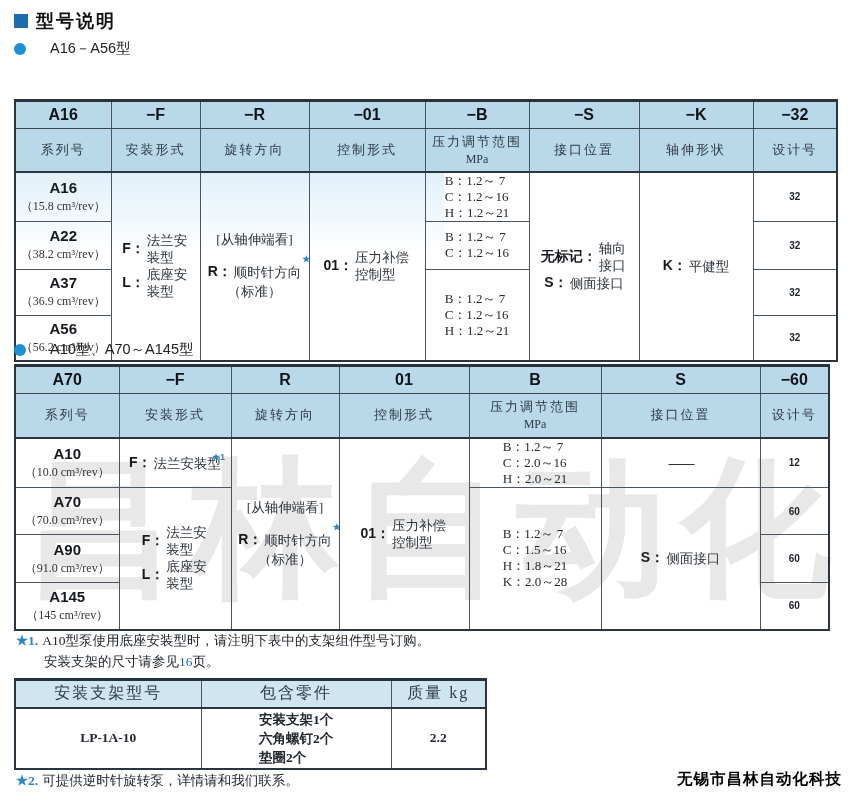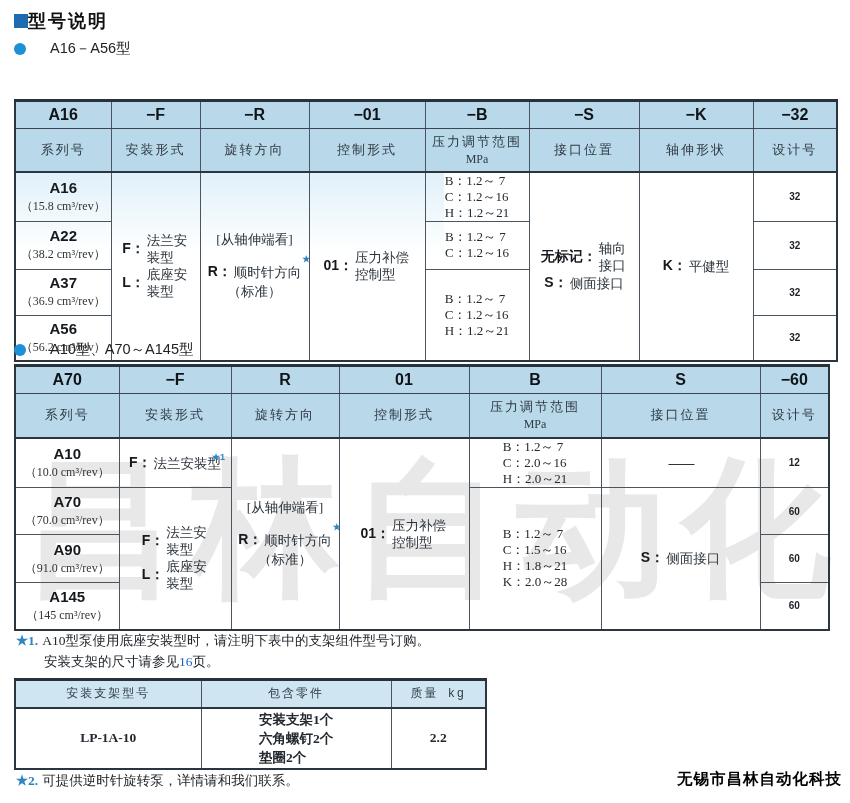--- a/index.html
+++ b/index.html
@@ -8,21 +8,21 @@
   
   .wm{position:absolute;z-index:0;white-space:nowrap;pointer-events:none;font-weight:bold;}
   #wm-latin{left:60px;top:205px;font-size:178px;letter-spacing:6px;
             color:rgba(150,203,234,0.50);font-family:"DejaVu Sans",sans-serif;}
   #wm-cjk{left:25px;top:430px;font-size:150px;letter-spacing:14px;
           color:rgba(110,110,110,0.16);font-family:"Liberation Sans",sans-serif;}
   #wash1{position:absolute;z-index:0;left:14px;top:138px;width:430px;height:115px;
          background:linear-gradient(180deg,rgba(150,205,235,.42),rgba(150,205,235,0));}
   
   .content{position:absolute;inset:0;z-index:1;}
-  .h-title{position:absolute;left:14px;top:9px;display:flex;align-items:center;gap:0;}
+  .h-title{position:absolute;left:14px;top:9px;display:flex;align-items:center;gap:8px;}
   .sq{width:14px;height:14px;background:#1e6bb0;}
   .h-title .t{font-size:18px;font-weight:bold;color:#111;letter-spacing:2px;}
   .h-sec{position:absolute;display:flex;align-items:center;gap:24px;}
   .dot{width:12px;height:12px;border-radius:50%;background:#1e90d6;}
   .h-sec .t{font-size:14.5px;color:#222;font-weight:500;}
   #sec1{left:14px;top:39px;}
   #sec2{left:14px;top:340px;}
   
   table.spec{border-collapse:collapse;table-layout:fixed;position:absolute;
              border:2px solid #2b3540;border-top:3px solid #27323c;background:transparent;}
@@ -52,21 +52,21 @@
   
   .fn{position:absolute;font-family:"Liberation Serif",serif;font-size:13.5px;color:#20262c;}
   .fn .star{color:#2e86c1;font-weight:bold;margin-right:4px;}
   a.pg{color:#1a5fc8;text-decoration:none;}
   #fn1{left:16px;top:632px;}
   #fn1-l2{left:44px;top:653px;}
   #fn2{left:16px;top:772px;}
   
   #t3{left:14px;top:678px;width:471px;border-collapse:collapse;table-layout:fixed;position:absolute;
       border:2px solid #2b3540;border-top:3px solid #27323c;}
-  #t3 th{background:#cfe6f2;font-weight:normal;font-family:Liberation Mono, monospace;font-size:12px;
+  #t3 th{background:#cfe6f2;font-weight:normal;font-family:Liberation Serif, serif;font-size:16px;
          color:#2e3a44;letter-spacing:2px;border:1px solid #4a5560;border-bottom:2px solid #2b3540;margin-left:8px;}
   #t3 td{border:1px solid #4a5560;text-align:center;vertical-align:middle;
          font-family:"Liberation Serif",serif;font-size:13.5px;color:#23292f;font-weight:bold;}
   #t3 .parts{text-align:left;display:inline-block;line-height:19px;}
   
   #company{position:absolute;right:8px;top:769px;font-size:15.5px;font-weight:bold;color:#000;letter-spacing:1px;}
 </style>
 </head>
 <body>
 

